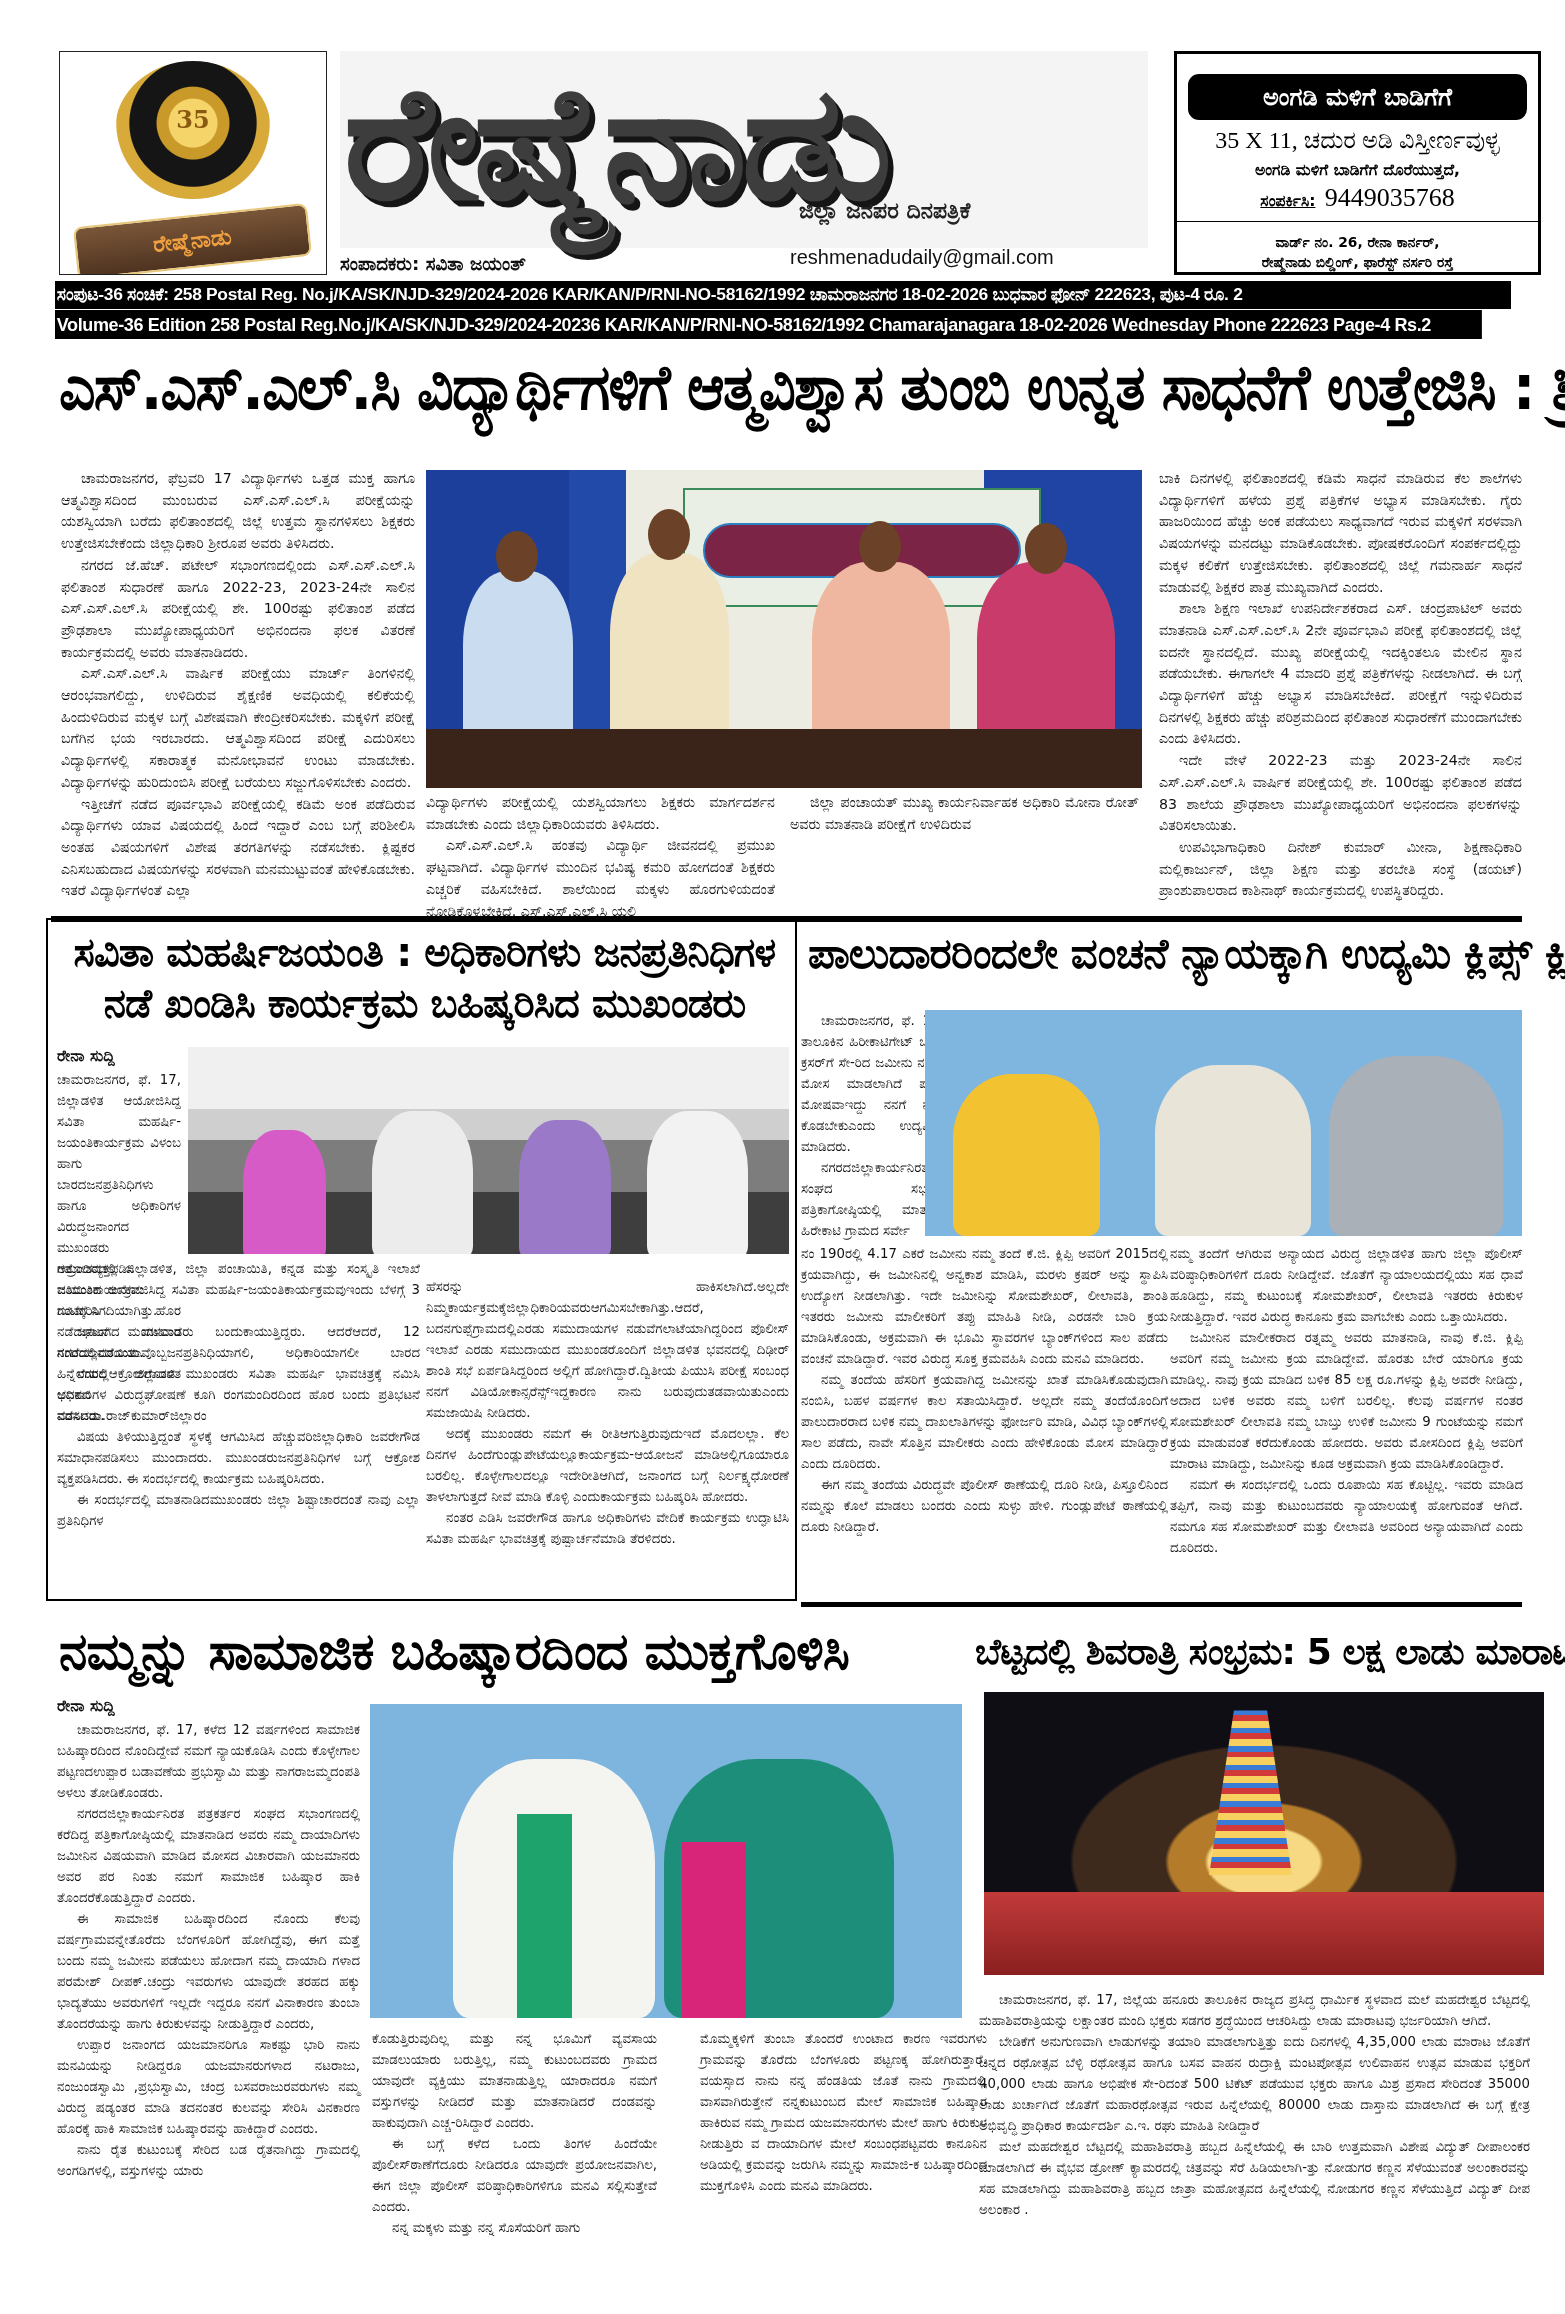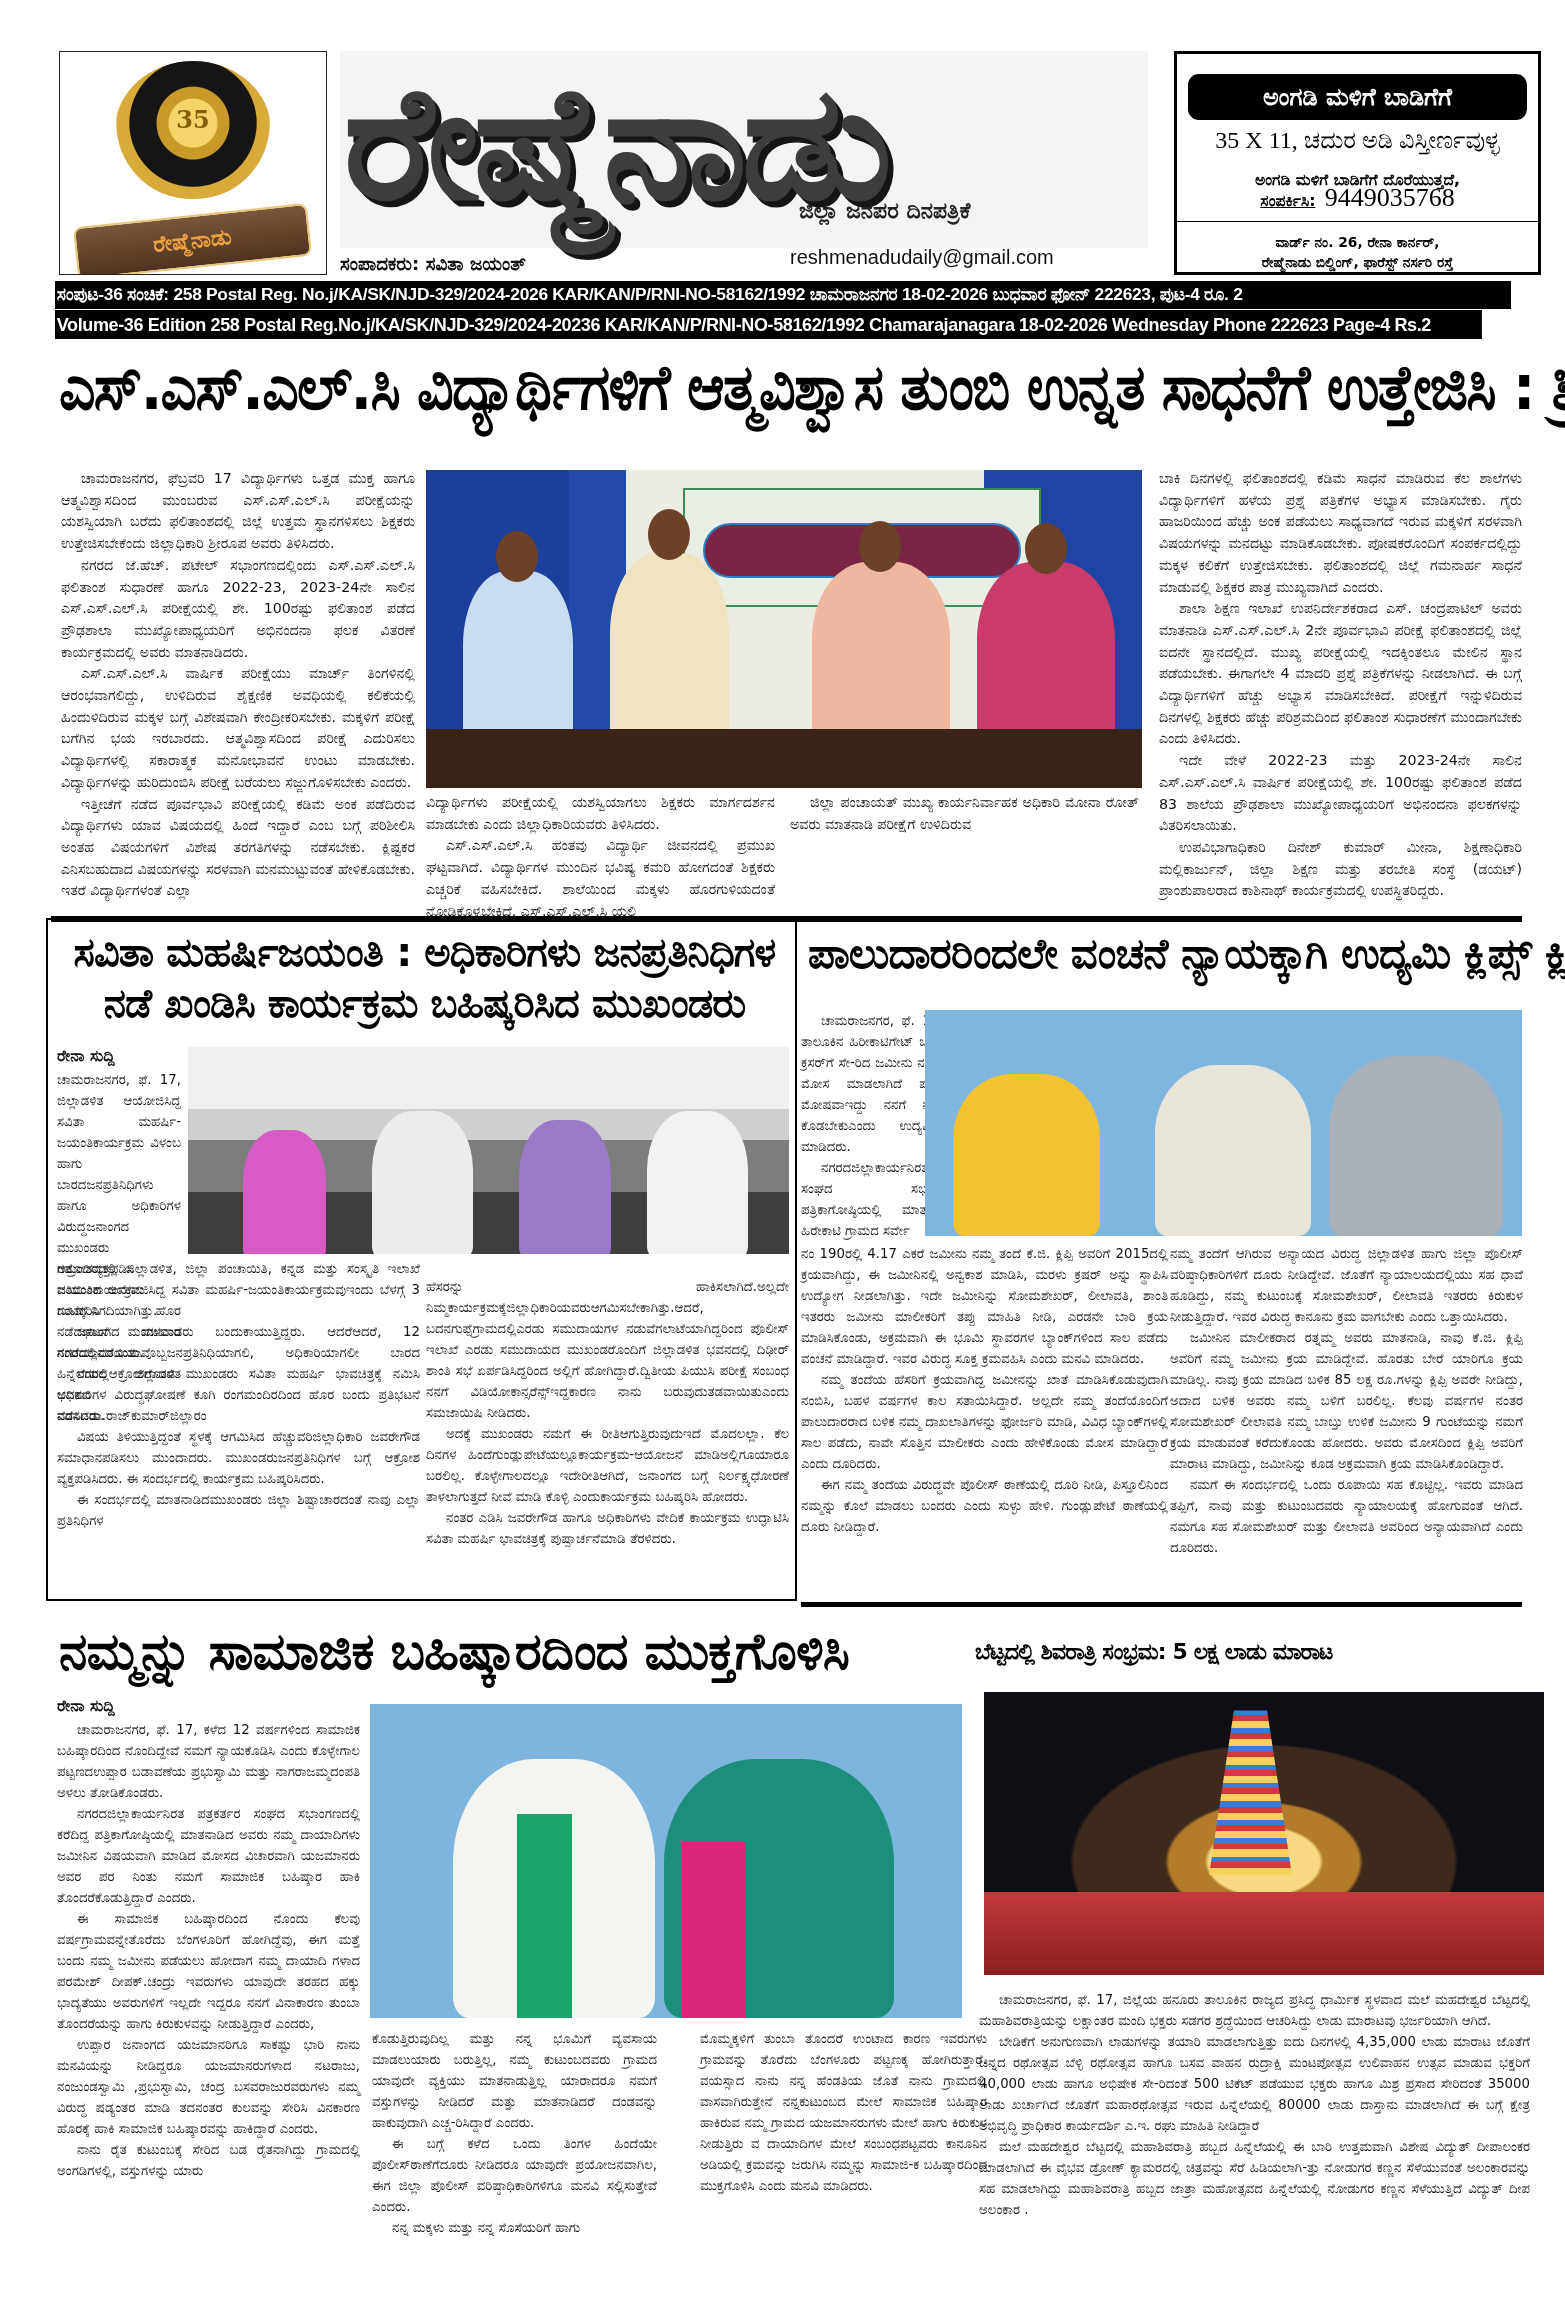--- a/index.html
+++ b/index.html
@@ -21,21 +21,21 @@
     text-shadow: 5.5px 5.5px 0 #151515; line-height: 193px; white-space: nowrap; }
   .title-tag { position:absolute; left: 459px; top: 147px; font: bold 22px "DejaVu Sans", sans-serif; color:#222; }
   .editor-line { left: 340px; top: 253px; font: bold 18.4px "DejaVu Sans", sans-serif; color:#111; }
   .email-line { left: 790px; top: 246px; font: 20px "Liberation Sans", sans-serif; color:#111; }
 
   .ad-box { left: 1174px; top: 51px; width: 367px; height: 224px; border: 3.7px solid #000; background:#fff; }
   .ad-head { position:absolute; left: 11px; top: 20px; right: 11px; height: 46px; background:#000; color:#fff; border-radius: 11px;
     font: bold 24px "DejaVu Sans", sans-serif; text-align:center; line-height: 46px; }
   .ad-line { position:absolute; left: 7.3px; right: 7.3px; text-align:center; color:#000; }
   .ad-l1 { top: 73px; font: 24px "Liberation Serif", serif; }
-  .ad-l2 { top: 107px; font: bold 15.6px "DejaVu Sans", sans-serif; margin-top: 10px; }
+  .ad-l2 { top: 107px; font: bold 15.6px "DejaVu Sans", sans-serif; }
   .ad-l3 { top: 129px; font: 15.6px "DejaVu Sans", sans-serif; }
   .ad-l3 .phone { font: 26px "Liberation Serif", serif; margin-left: 9.2px; }
   .ad-l3 .lbl { text-decoration: underline; font-weight: bold; }
   .ad-div { position:absolute; left:0; right:0; top: 167px; border-top: 1.8px solid #000; }
   .ad-l4 { top: 180px; font: bold 13.8px "DejaVu Sans", sans-serif; }
   .ad-l5 { top: 200px; font: bold 13.8px "DejaVu Sans", sans-serif; }
 
   
   .bar { left: 55px; width: 1456px; background:#000; color:#fff; white-space: nowrap; overflow: hidden; }
   .bar1 { top: 281px; height: 27.5px; font: bold 17.4px "Liberation Sans", sans-serif; line-height: 27.5px; padding-left: 1.8px; letter-spacing: -0.3px; }
@@ -72,21 +72,21 @@
   .hl2 { left: 57px; top: 927px; width: 735px; font-size: 40px; line-height: 51px; text-align:center; white-space: normal; letter-spacing: -0.9px; }
   .photo2 { left: 188px; top: 1047px; width: 601px; height: 207px;
     background: linear-gradient(#f0f0f0 0 30%, #cfcfcf 30% 45%, #7d7d7d 45% 70%, #3e3e3e 70%); }
   .photo3 { left: 925px; top: 1010px; width: 597px; height: 226px; background: #7fb6e0; }
   .photo4 { left: 370px; top: 1704px; width: 592px; height: 314px; background: #7db5df; }
   .photo5 { left: 984px; top: 1692px; width: 560px; height: 283px;
     background: radial-gradient(ellipse at 50% 60%, #f6d982 0 14%, #b47b2a 15% 24%, #3e2a1d 25% 48%, #0e0e14 49%); }
 
   .hl3 { left: 808px; top: 922px; width: 725px; font-size: 42px; line-height: 64px; letter-spacing: -0.9px; }
   .hl4 { left: 59px; top: 1616px; width: 891px; font-size: 51px; line-height: 72px; letter-spacing: -0.9px; }
-  .hl5 { left: 975px; top: 1624px; width: 569px; font-size: 22px; line-height: 55px; letter-spacing: -0.9px; }
+  .hl5 { left: 975px; top: 1624px; width: 569px; font-size: 36px; line-height: 55px; letter-spacing: -0.9px; }
 </style>
 </head>
 <body>
 
 <div class="abs logo-box">
   <div class="logo-medal">
     <div class="num">35</div>
   </div>
   <div class="logo-banner">
     <span>ರೇಷ್ಮೆನಾಡು</span>

